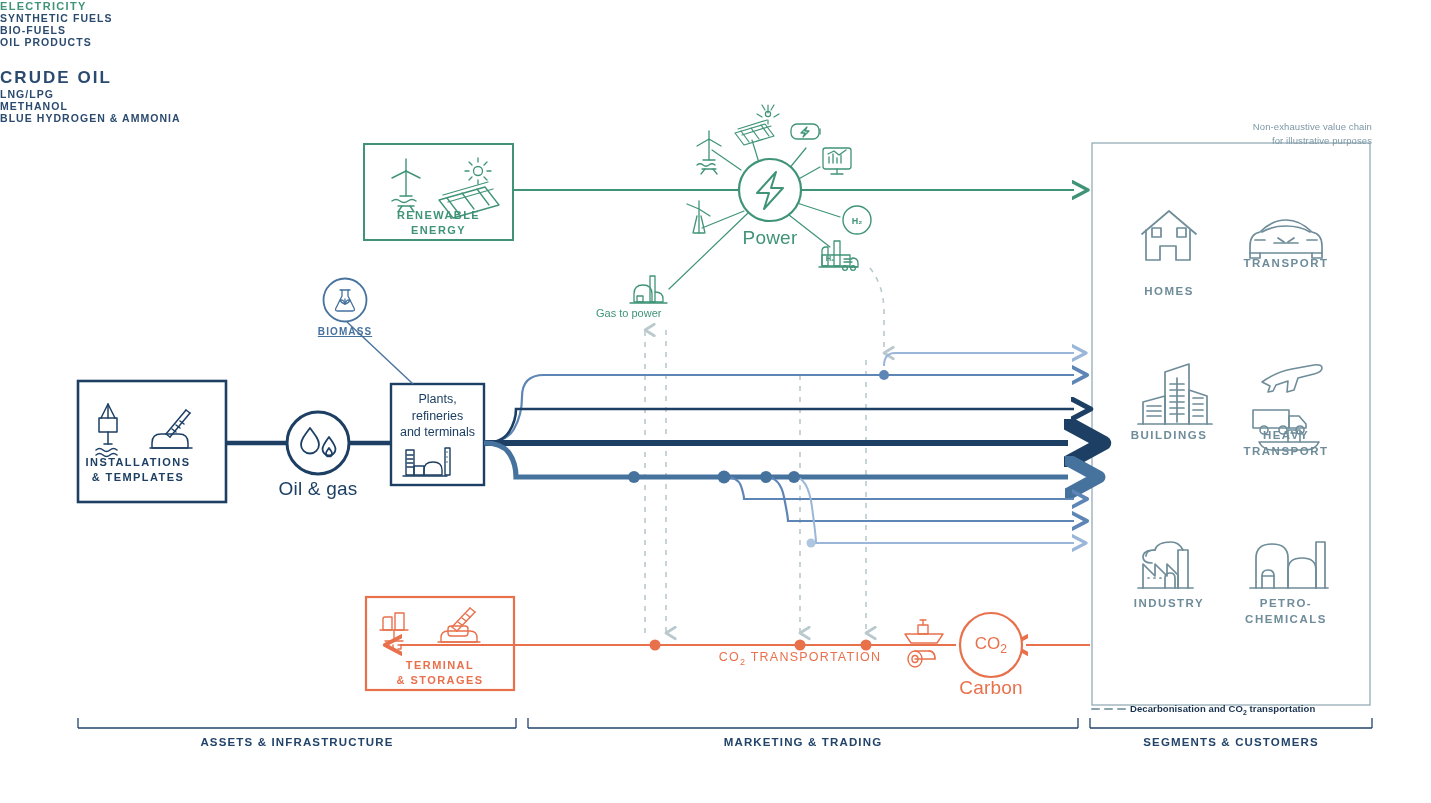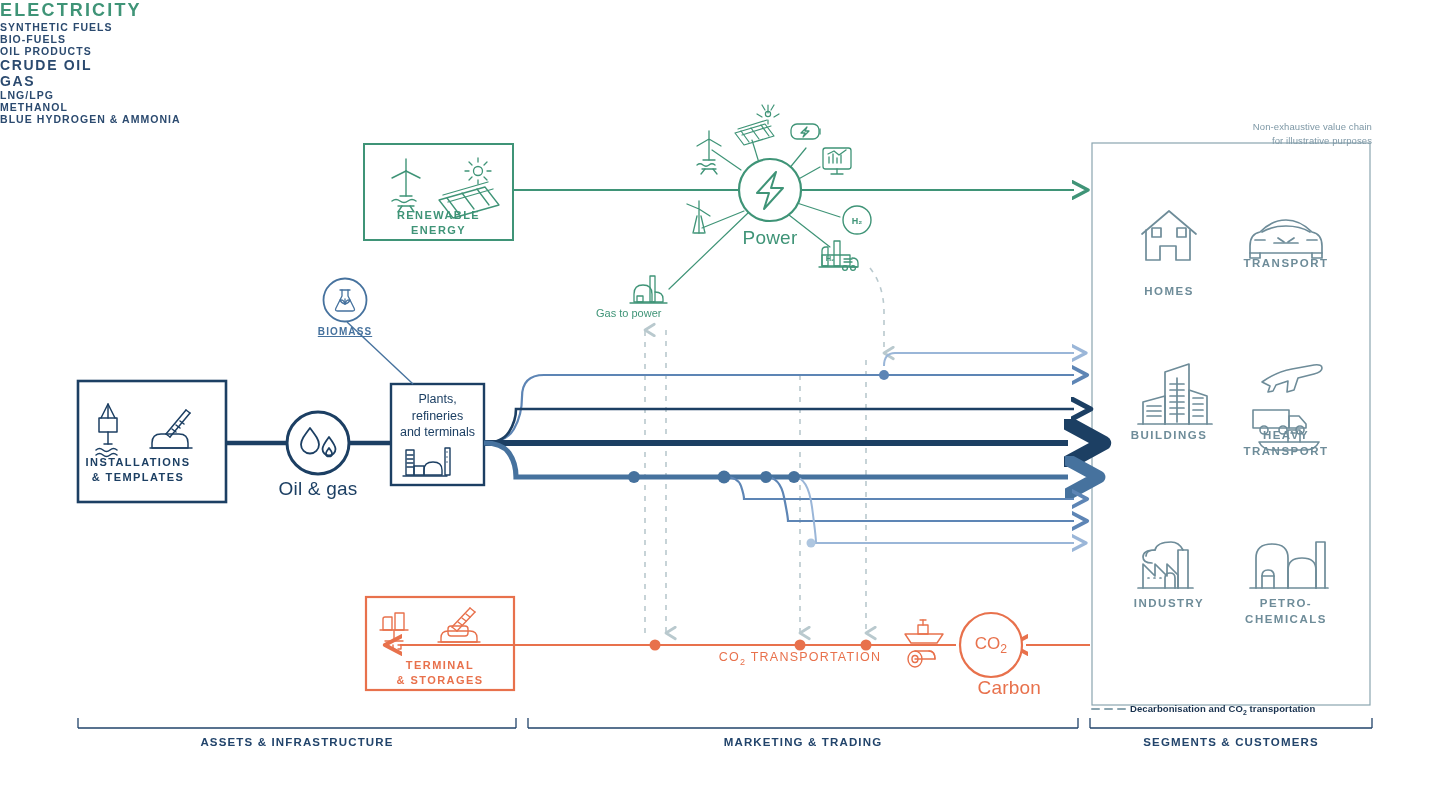--- a/index.html
+++ b/index.html
@@ -17,22 +17,23 @@
     overflow: hidden;
   }
   #canvas { position: absolute; left: 0; top: 0; }
   .flow-label {
     font-size: 10.5px;
     font-weight: 700;
     letter-spacing: 0.1em;
     color: #2b4a6f;
   }
   .flow-label.big {
-    font-size: 14px;
+    font-size: 17px;
     letter-spacing: 0.12em;
+    margin-top: 20px;
   }
   .flow-label.green { color: #3f9477; }
 
   .box-title {
     position: absolute;
     text-align: center;
     font-size: 11px;
     font-weight: 700;
     letter-spacing: 0.13em;
     line-height: 1.35;
@@ -441,40 +442,39 @@
   <div class="box-title" style="left:366px; top:658px; width:148px; color:#e8714c;">
     <div>TERMINAL</div>
     <div>&amp; STORAGES</div>
   </div>
 
   <div class="node-label" style="left:715px; top:227px; width:110px; color:#3f9477; font-size:19px;">Power</div>
 
   <div style="position:absolute; left:596px; top:307px; width:120px; 
               font-size:11px; color:#3f9477;">Gas to power</div>
 
-  <div class="flow-label green" style="left:906px; top:174px; font-size:18px; letter-spacing:0.12em;">ELECTRICITY</div>
+  <div class="flow-label green" style="left:906px; top:174px; font-size:11px; letter-spacing:0.12em;">ELECTRICITY</div>
   <div class="flow-label" style="left:906px; top:337px;">SYNTHETIC FUELS</div>
   <div class="flow-label" style="left:906px; top:359px;">BIO-FUELS</div>
   <div class="flow-label" style="left:906px; top:391px;">OIL PRODUCTS</div>
   <div class="flow-label big" style="left:906px; top:422px;">CRUDE OIL</div>
-  <div class="flow-label big" style="left:906px; top:456px;">GAS</div>
   <div class="flow-label" style="left:906px; top:483px;">LNG/LPG</div>
   <div class="flow-label" style="left:906px; top:505px;">METHANOL</div>
   <div class="flow-label" style="left:906px; top:527px;">BLUE HYDROGEN &amp; AMMONIA</div>
 
   <div style="position:absolute; left:640px; top:650px; width:320px; text-align:center;
               font-size:12.5px; font-weight:400; letter-spacing:0.1em; color:#e8714c;">
     <span>CO</span><sub>2</sub><span> TRANSPORTATION</span>
   </div>
 
   <div style="position:absolute; left:951px; top:634px; width:80px; text-align:center;
               font-size:17px; color:#e8714c;">
     <span>CO</span><sub>2</sub>
   </div>
-  <div class="node-label" style="left:941px; top:677px; width:100px; color:#e8714c; font-size:19px;text-align:right;">Carbon</div>
+  <div class="node-label" style="left:941px; top:677px; width:100px; color:#e8714c; font-size:19px;">Carbon</div>
 
   <div class="seg-label" style="left:1110px; top:256px; width:118px;margin-top:28px;">
     <div>HOMES</div>
   </div>
   <div class="seg-label" style="left:1227px; top:256px; width:118px;">
     <div>TRANSPORT</div>
   </div>
   <div class="seg-label" style="left:1110px; top:428px; width:118px;">
     <div>BUILDINGS</div>
   </div>

